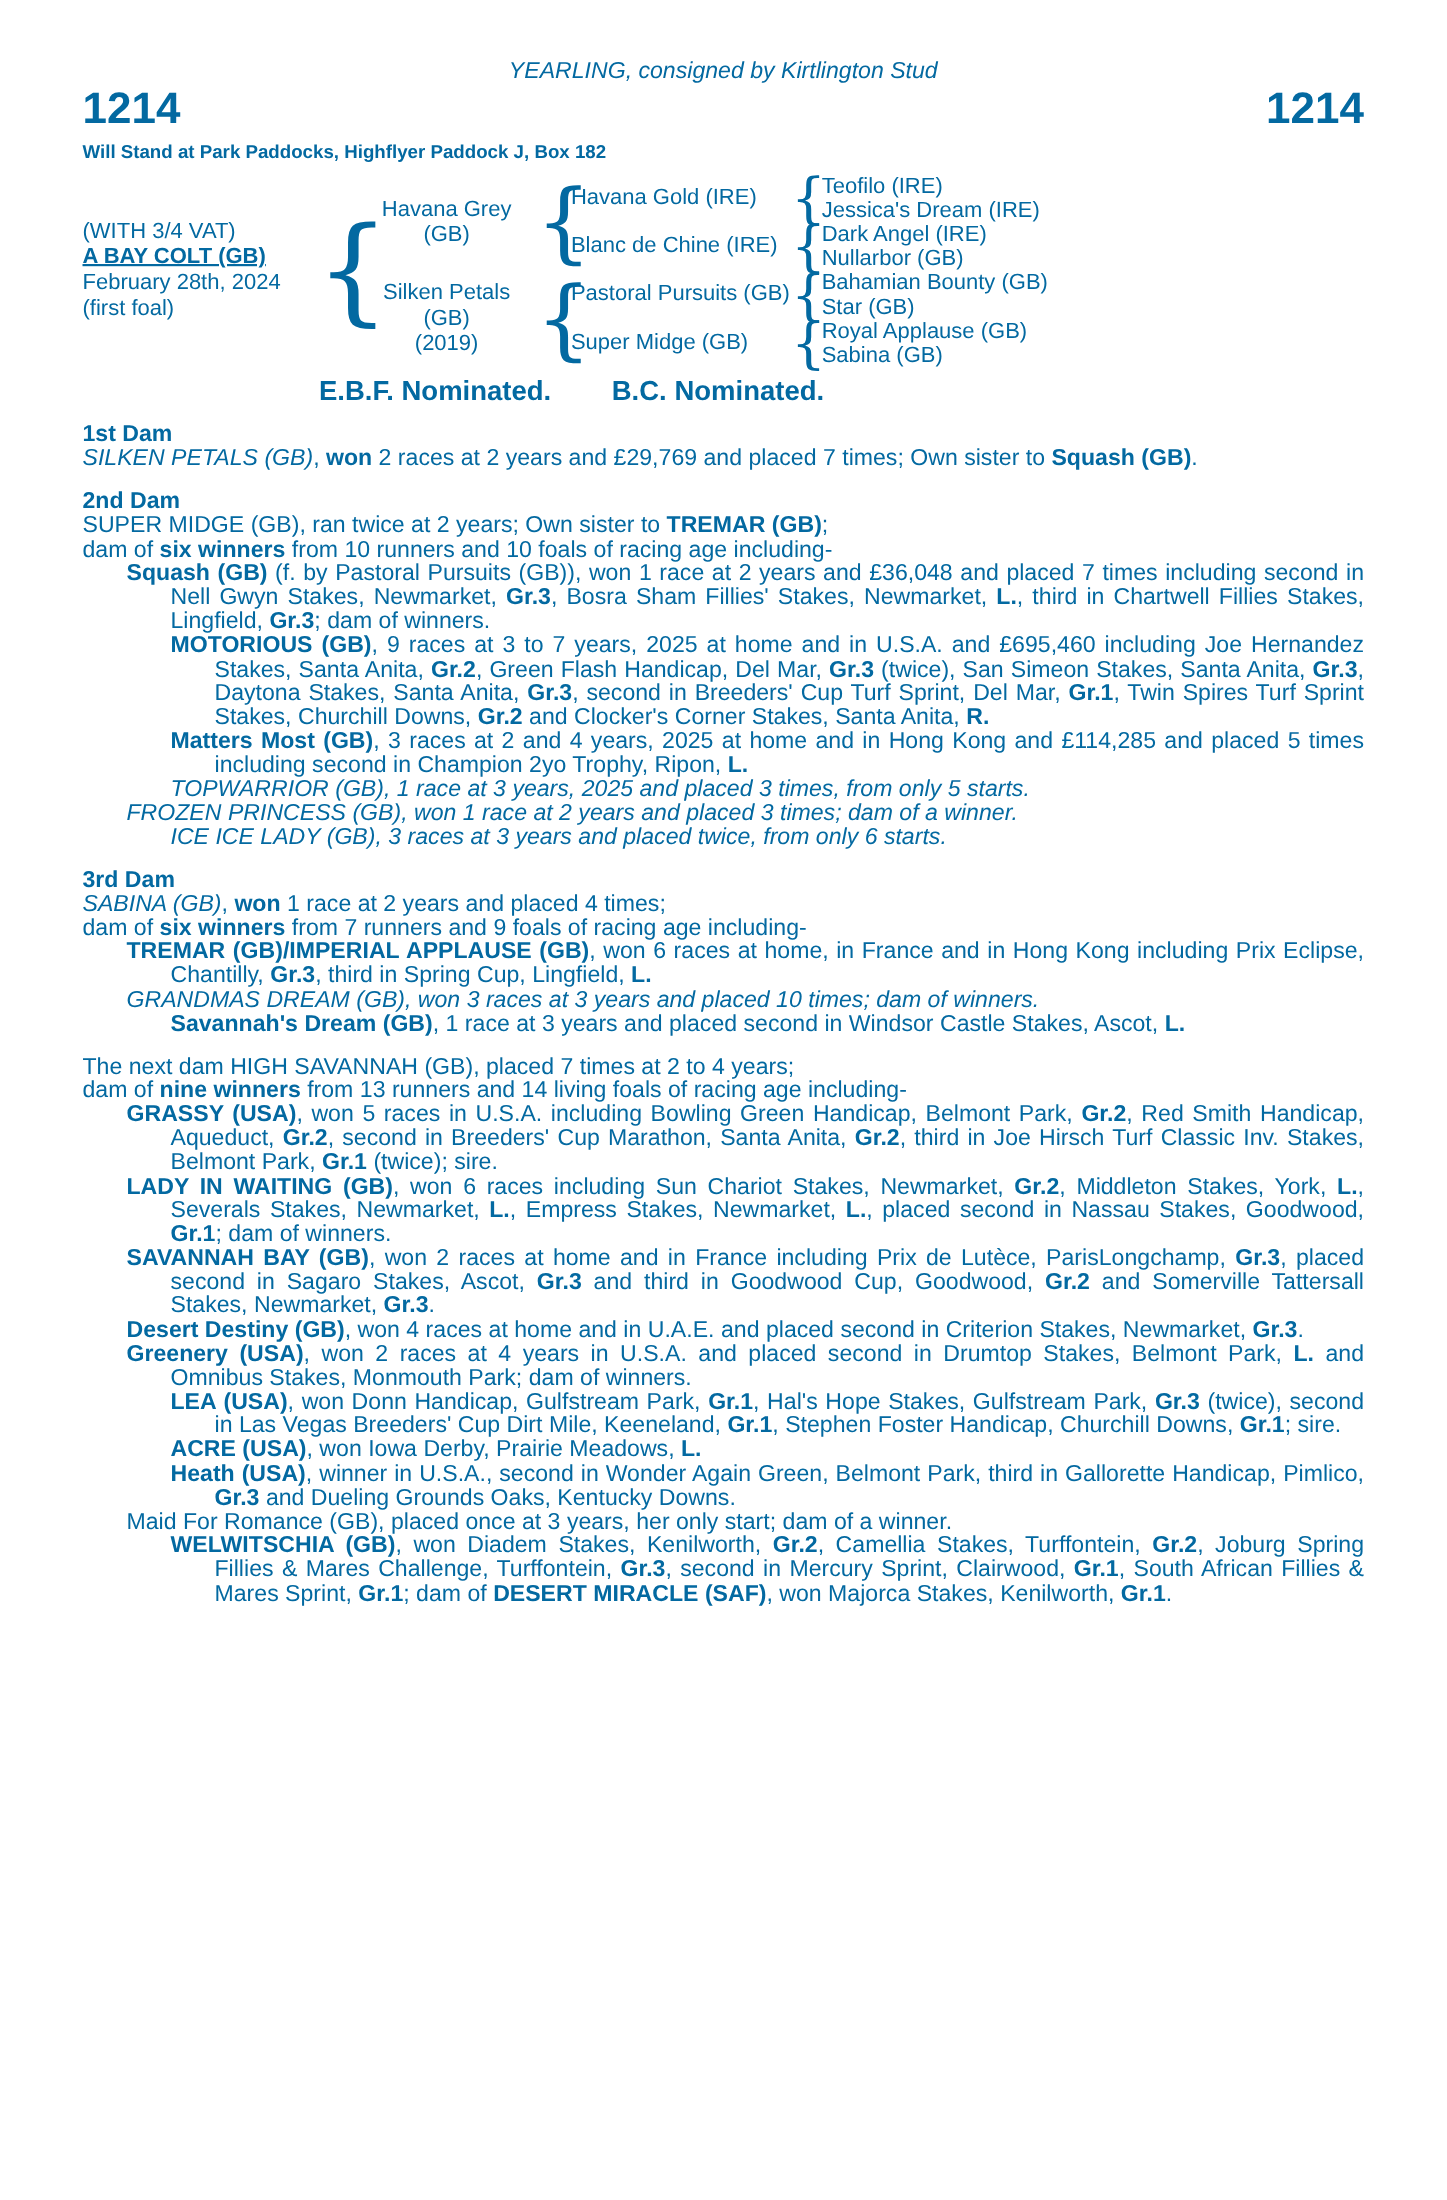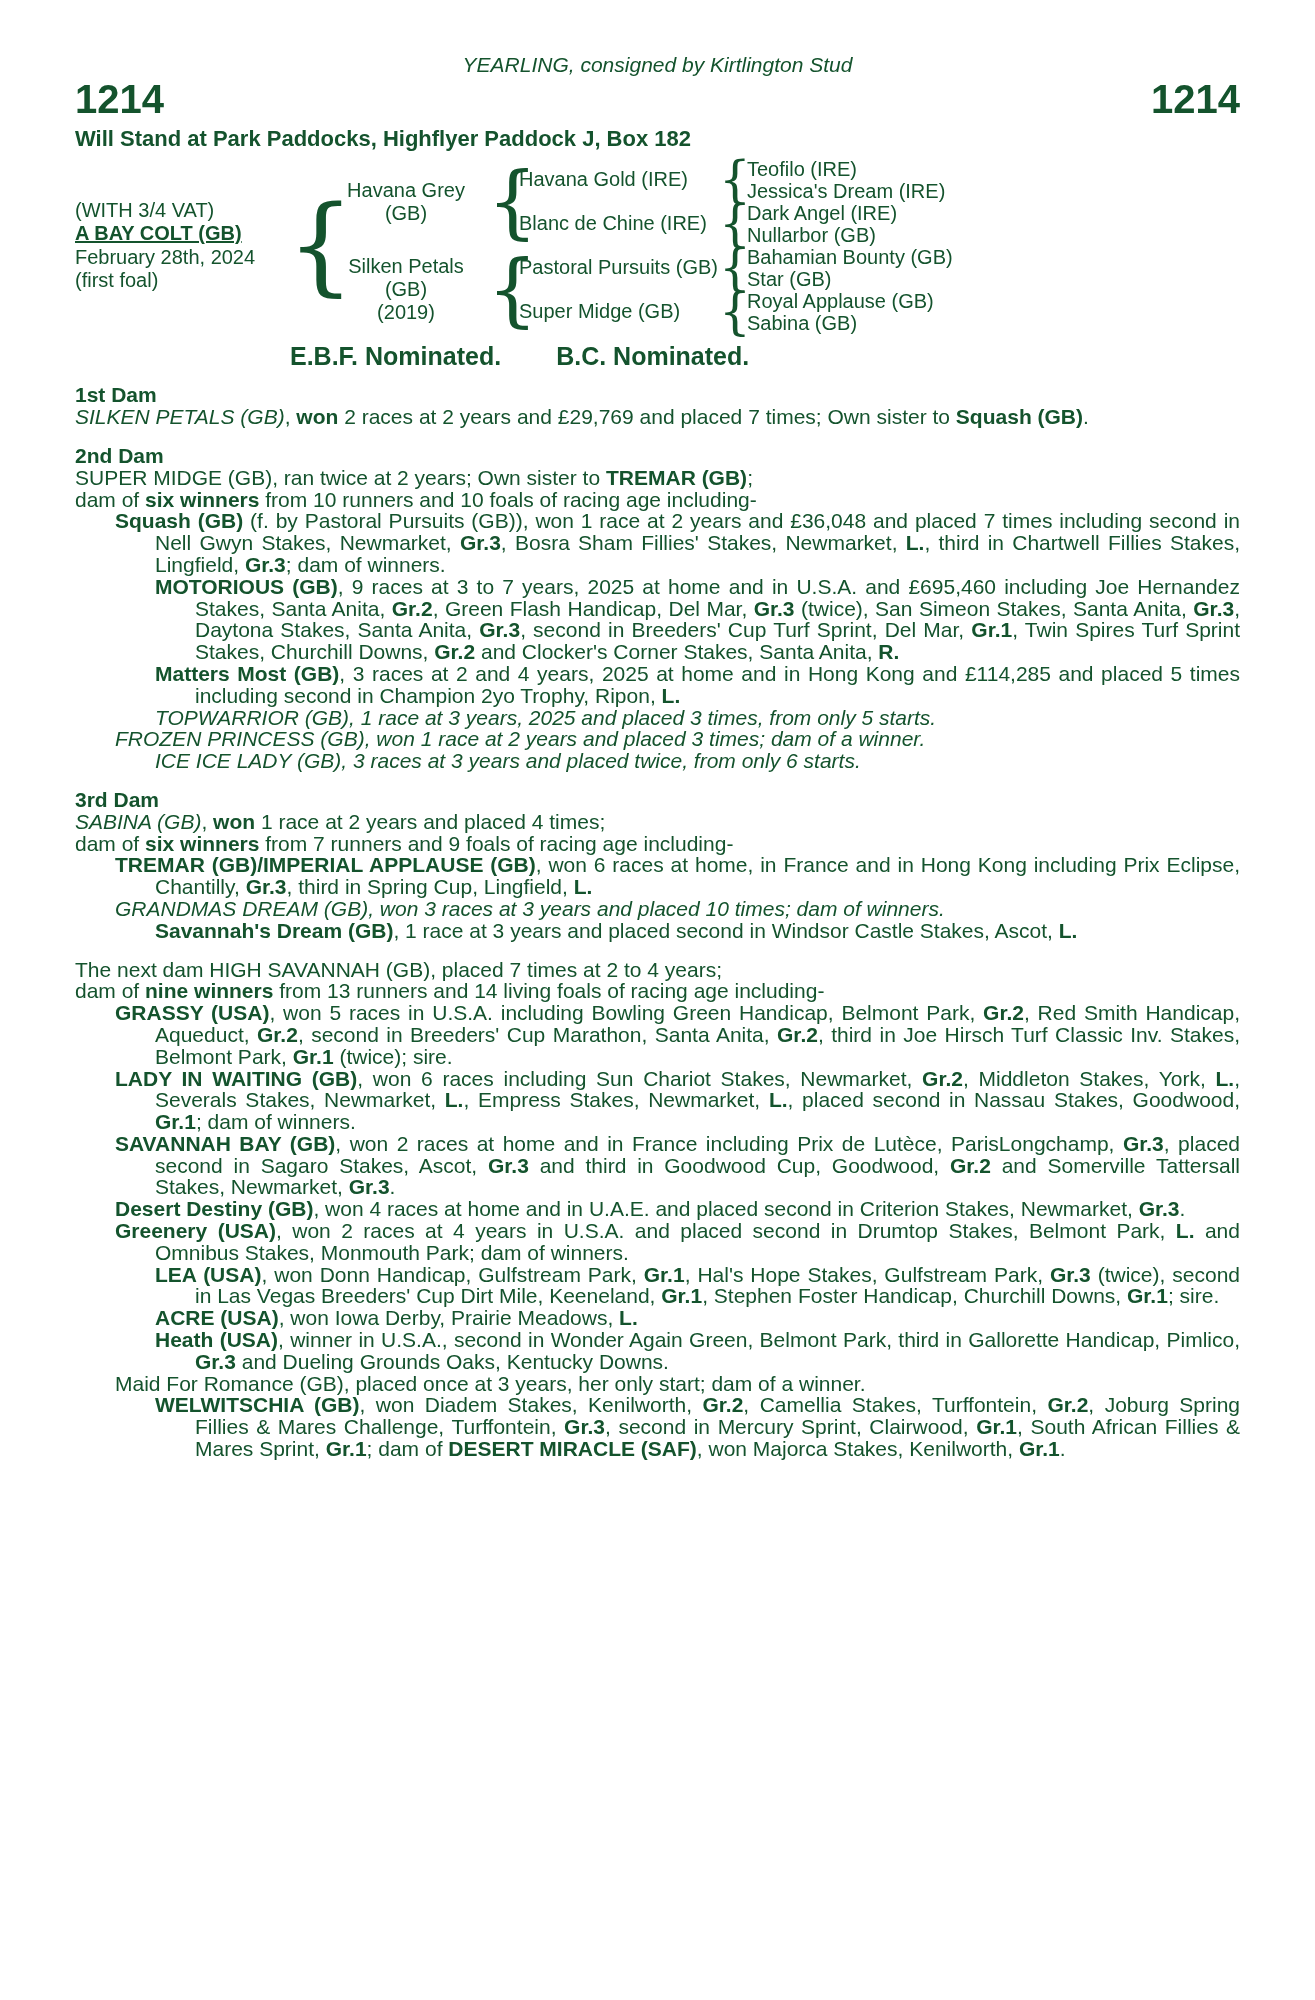--- a/index.html
+++ b/index.html
@@ -5,41 +5,41 @@
   html, body { margin:0; padding:0; background:#ffffff; }
   .page {
     position:relative;
     width:1315px;
     min-height:2000px;
     box-sizing:border-box;
     padding:54px 75px 40px 75px;
     font-family:"Liberation Sans", sans-serif;
     font-size:21px;
     line-height:21.8px;
-    color:#14532d;
+    color:#0369a1;
   }
   .bold { font-weight:bold;text-decoration:underline; }
 
   .consignor-line {
     text-align:center;
     font-style:italic;
     font-size:21px;
   }
   .lot-row {
     display:flex;
     justify-content:space-between;
     align-items:flex-start;
     font-weight:bold;
     font-size:40px;
     line-height:42px;
     margin-top:2px;
   }
   .stand-line {
     font-weight:bold;
-    font-size:22px;
+    font-size:17px;
     margin-top:8px;
   }
 
   
   .pedigree {
     display:flex;
     align-items:center;
     margin-top:8px;
     font-size:20px;
   }

